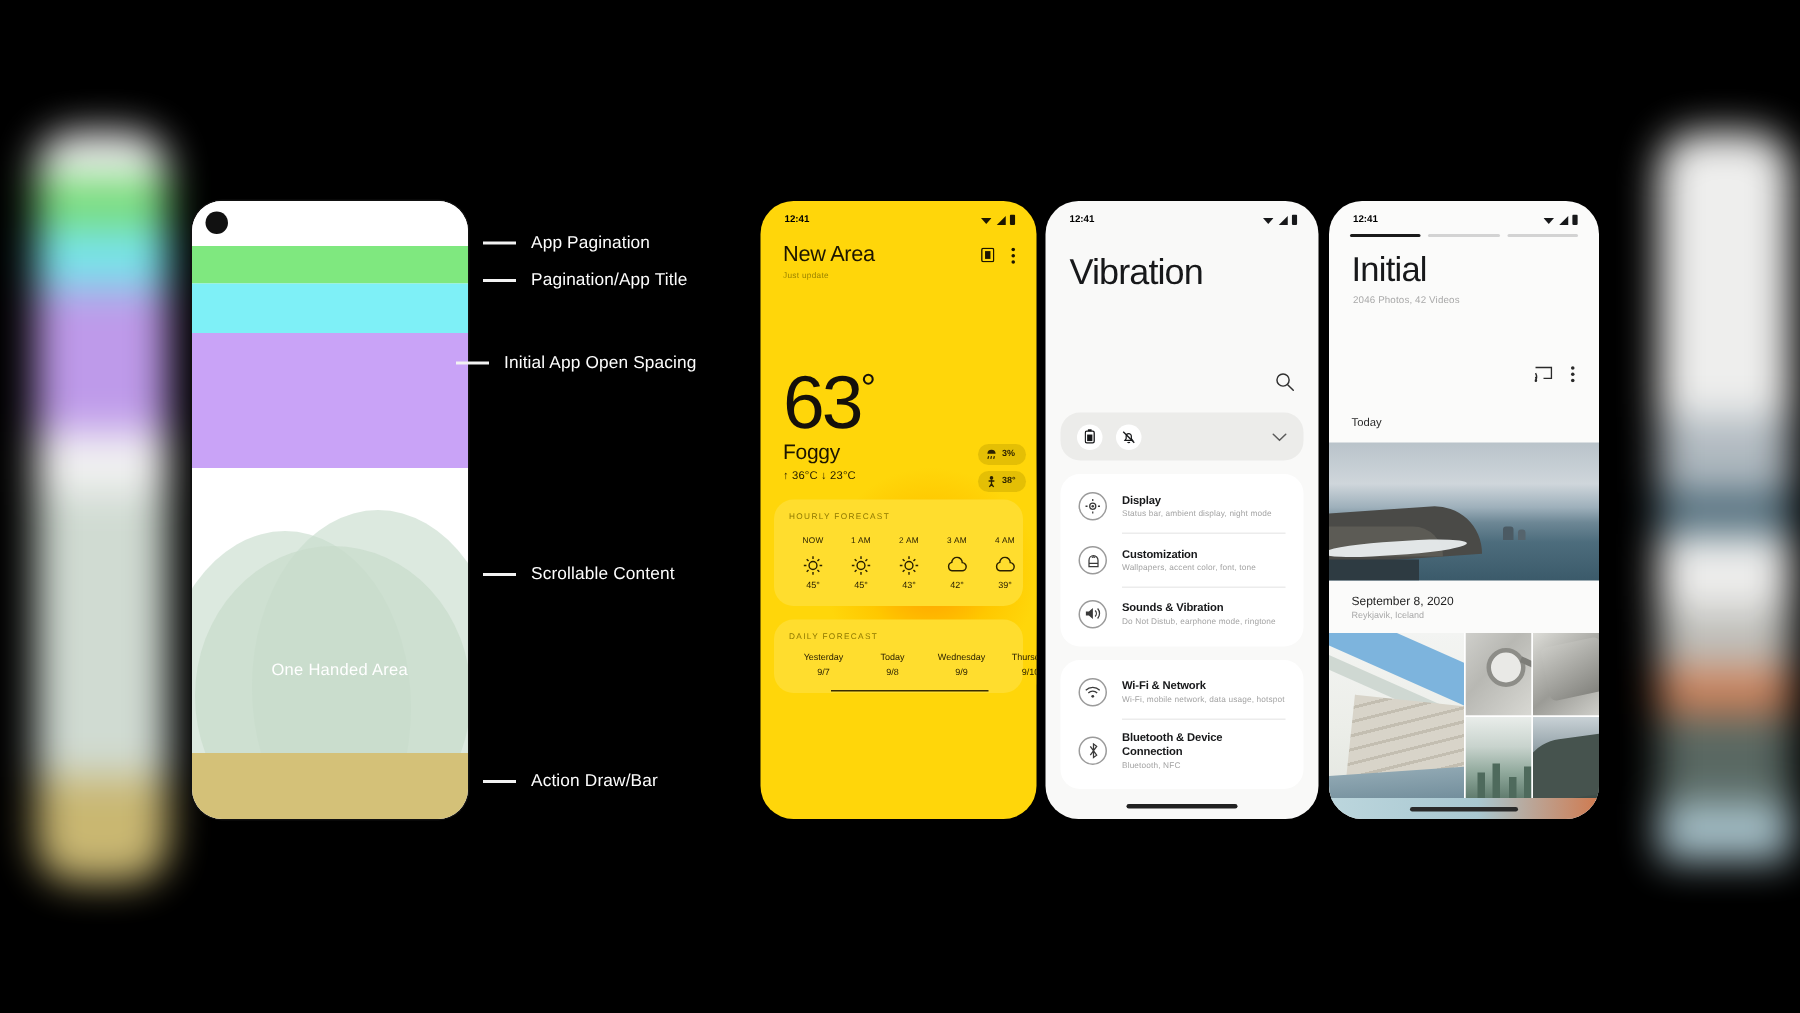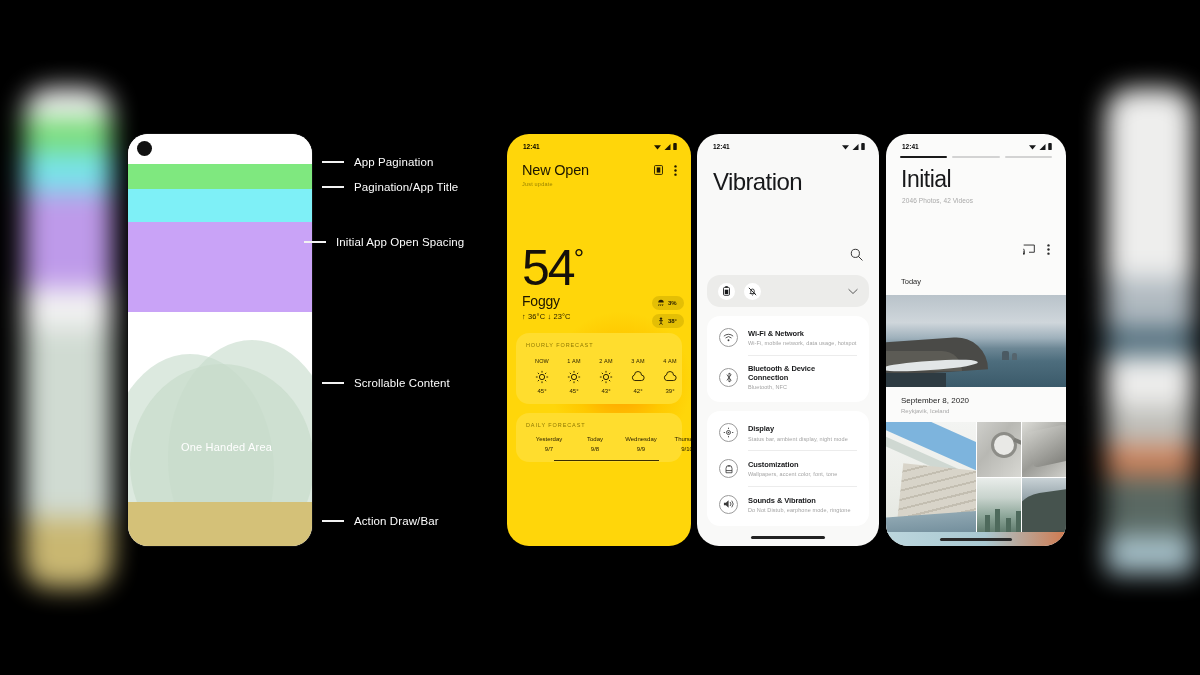--- a/index.html
+++ b/index.html
@@ -257,21 +257,21 @@
             <path d="M0 8 L8 0 L8 8 Z" fill="#1c1500"></path>
           </svg>
         <svg width="4" height="7" viewBox="0 0 4 8">
             <rect x="0" y="0" width="4" height="8" rx="1" fill="#1c1500"></rect>
           </svg>
       </span>
     </div>
 
     <div class="w-head">
       <div>
-        <div class="w-city">New Open</div>
+        <div class="w-city">New Area</div>
         <div class="w-upd">Just update</div>
       </div>
       <div class="w-head-icons">
         <svg width="9" height="10" viewBox="0 0 10 11">
           <rect x=".6" y=".6" width="8.8" height="9.8" rx="1" fill="none" stroke="#1c1500" stroke-width="1"></rect>
           <rect x="3" y="2.6" width="4" height="5.8" fill="#1c1500"></rect>
         </svg>
         <svg width="3" height="11" viewBox="0 0 3 12">
           <circle cx="1.5" cy="1.5" r="1.3" fill="#1c1500"></circle>
           <circle cx="1.5" cy="6" r="1.3" fill="#1c1500"></circle>
@@ -292,21 +292,21 @@
         <svg width="8" height="8" viewBox="0 0 10 10">
           <circle cx="5" cy="2" r="1.5" fill="#2b2100"></circle>
           <path d="M5 3.4 L5 7 M5 7 L3.2 9.6 M5 7 L6.8 9.6 M2.6 4.6 L7.4 4.6" stroke="#2b2100" stroke-width="1.1" fill="none"></path>
         </svg>
         <span>38°</span>
       </div>
     </div>
 
     <div class="w-temp-block">
       <div class="w-temp">
-        <span>54</span><sup>°</sup>
+        <span>63</span><sup>°</sup>
       </div>
       <div class="w-cond">Foggy</div>
       <div class="w-hilo">↑ 36°C  ↓ 23°C</div>
     </div>
 
     <div class="w-card">
       <div class="w-card-title">HOURLY FORECAST</div>
       <div class="w-hours">
         <div class="w-hour">
           <div class="h-lbl">NOW</div>
@@ -439,48 +439,20 @@
       </span>
       <span class="spacer"></span>
       <svg width="10" height="7" viewBox="0 0 12 8">
         <path d="M1 1.6 L6 6.4 L11 1.6" fill="none" stroke="#5a5a5a" stroke-width="1.2" stroke-linecap="round"></path>
       </svg>
     </div>
 
     <div class="s-group">
       <div class="s-row">
         <span class="s-row-ico">
-          <svg width="11" height="9" viewBox="0 0 13 10">
-            <path d="M1 3.4 A8 8 0 0 1 12 3.4" fill="none" stroke="#3a3a3a" stroke-width="1"></path>
-            <path d="M3 5.6 A5 5 0 0 1 10 5.6" fill="none" stroke="#3a3a3a" stroke-width="1"></path>
-            <circle cx="6.5" cy="8.2" r="1.1" fill="#3a3a3a"></circle>
-          </svg>
-        </span>
-        <span class="s-row-txt">
-          <span class="s-row-t" style="display:block">Wi-Fi &amp; Network</span>
-          <span class="s-row-s" style="display:block">Wi-Fi, mobile network, data usage, hotspot</span>
-        </span>
-      </div>
-      <div class="s-divider"></div>
-      <div class="s-row">
-        <span class="s-row-ico">
-          <svg width="8" height="11" viewBox="0 0 9 13">
-            <path d="M2 3 L7 10 L4.5 11.8 V1.2 L7 3 L2 10" fill="none" stroke="#3a3a3a" stroke-width="1"></path>
-          </svg>
-        </span>
-        <span class="s-row-txt">
-          <span class="s-row-t" style="display:block">Bluetooth &amp; Device Connection</span>
-          <span class="s-row-s" style="display:block">Bluetooth, NFC</span>
-        </span>
-      </div>
-    </div>
-
-    <div class="s-group">
-      <div class="s-row">
-        <span class="s-row-ico">
           <svg width="11" height="11" viewBox="0 0 13 13">
             <circle cx="6.5" cy="6.5" r="2.4" fill="none" stroke="#3a3a3a" stroke-width="1"></circle>
             <circle cx="6.5" cy="6.5" r="1" fill="#3a3a3a"></circle>
             <g stroke="#3a3a3a" stroke-width="1">
                 <path d="M6.5 .8v1.6M6.5 10.6v1.6M.8 6.5h1.6M10.6 6.5h1.6"></path>
               </g>
           </svg>
         </span>
         <span class="s-row-txt">
           <span class="s-row-t" style="display:block">Display</span>
@@ -505,20 +477,48 @@
       <div class="s-row">
         <span class="s-row-ico">
           <svg width="11" height="10" viewBox="0 0 13 12">
             <path d="M1 4.4 h2.4 L6.6 1.6 v8.8 L3.4 7.6 H1 Z" fill="#3a3a3a"></path>
             <path d="M8.4 3.6 a3.4 3.4 0 0 1 0 4.8 M10.4 2 a6 6 0 0 1 0 8" fill="none" stroke="#3a3a3a" stroke-width="1"></path>
           </svg>
         </span>
         <span class="s-row-txt">
           <span class="s-row-t" style="display:block">Sounds &amp; Vibration</span>
           <span class="s-row-s" style="display:block">Do Not Distub, earphone mode, ringtone</span>
+        </span>
+      </div>
+    </div>
+
+    <div class="s-group">
+      <div class="s-row">
+        <span class="s-row-ico">
+          <svg width="11" height="9" viewBox="0 0 13 10">
+            <path d="M1 3.4 A8 8 0 0 1 12 3.4" fill="none" stroke="#3a3a3a" stroke-width="1"></path>
+            <path d="M3 5.6 A5 5 0 0 1 10 5.6" fill="none" stroke="#3a3a3a" stroke-width="1"></path>
+            <circle cx="6.5" cy="8.2" r="1.1" fill="#3a3a3a"></circle>
+          </svg>
+        </span>
+        <span class="s-row-txt">
+          <span class="s-row-t" style="display:block">Wi-Fi &amp; Network</span>
+          <span class="s-row-s" style="display:block">Wi-Fi, mobile network, data usage, hotspot</span>
+        </span>
+      </div>
+      <div class="s-divider"></div>
+      <div class="s-row">
+        <span class="s-row-ico">
+          <svg width="8" height="11" viewBox="0 0 9 13">
+            <path d="M2 3 L7 10 L4.5 11.8 V1.2 L7 3 L2 10" fill="none" stroke="#3a3a3a" stroke-width="1"></path>
+          </svg>
+        </span>
+        <span class="s-row-txt">
+          <span class="s-row-t" style="display:block">Bluetooth &amp; Device Connection</span>
+          <span class="s-row-s" style="display:block">Bluetooth, NFC</span>
         </span>
       </div>
     </div>
 
     <div class="home-bar"></div>
   </div>
 
   <div class="phone phone-photos">
     <div class="statusbar">
       <span>12:41</span>

